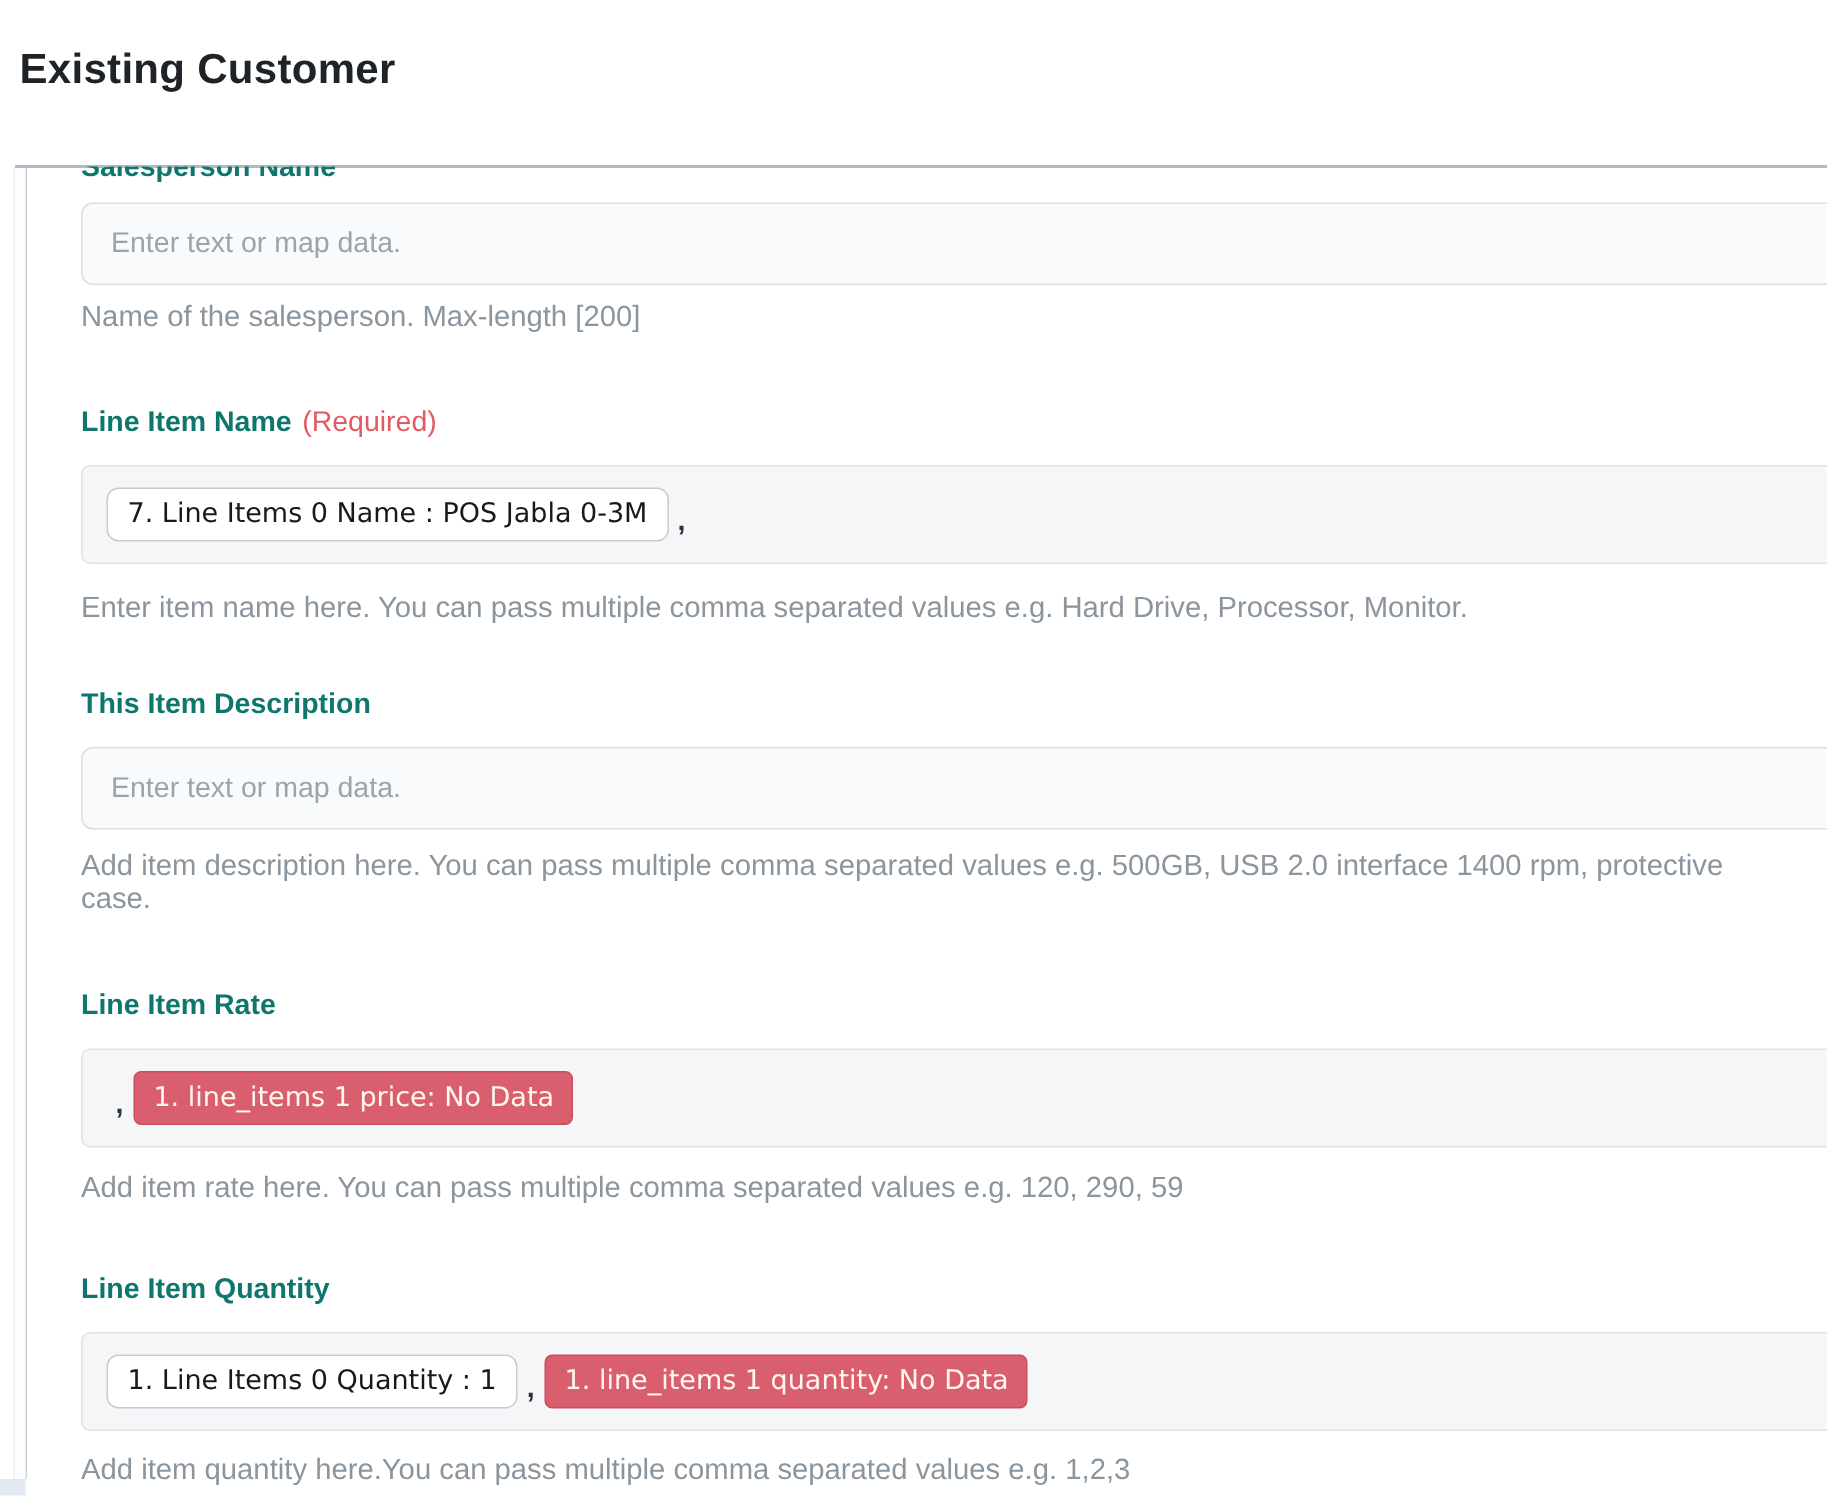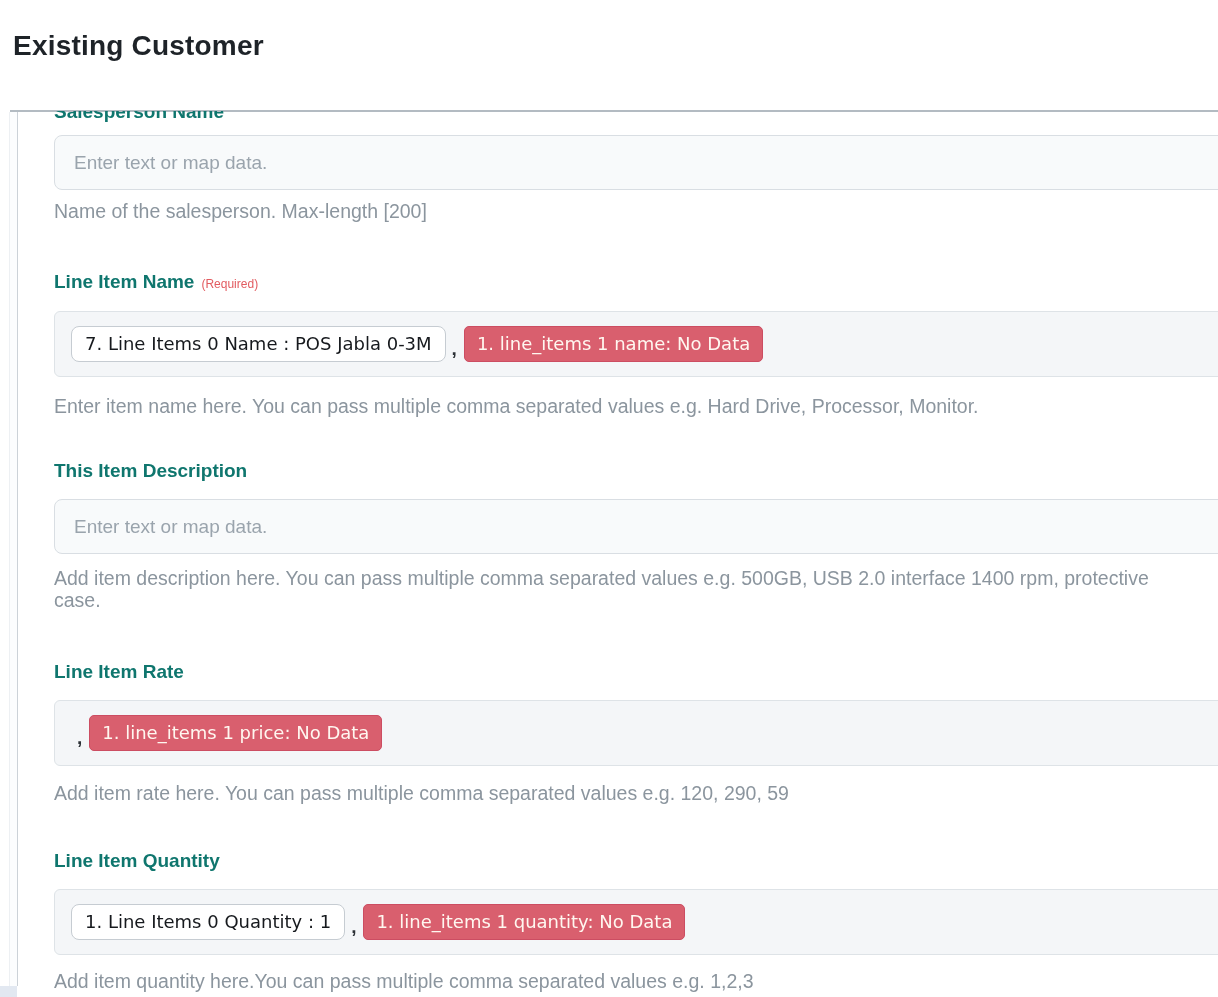--- a/index.html
+++ b/index.html
@@ -18,21 +18,21 @@
                   background:#fcfdfe; border-left:1px solid #edf0f3; }
   .left-border  { position:absolute; top:112px; left:17px; width:1px; height:874px; background:#ccd2d8; }
   .corner-block { position:absolute; left:0; top:986px; width:17px; height:11px; background:#e2e8f1; }
 
   
   .form-body { position:absolute; left:18px; top:111px; width:1310px; height:886px;
                overflow:hidden; padding-left:36px; }
 
   .label-row { line-height:20px; }
   .label-row .label { font-size:19px; font-weight:600; color:#0f766e; }
-  .label-row .required { font-size:12px; font-weight:400; color:#e25b60; margin-left:7px;text-align:right; }
+  .label-row .required { font-size:19px; font-weight:400; color:#e25b60; margin-left:7px;text-align:right; }
 
   .text-input { display:block; margin-top:17px; width:1245px; height:55px;
                 background:#f8fafb; border:1px solid #d9dee3; border-radius:8px;
                 padding:0 19px; font-size:19px; color:#333;
                 font-family:"Liberation Sans",sans-serif; outline:none; }
   .text-input::placeholder { color:#9aa4ad; opacity:1; }
 
   .chip-box { margin-top:17px; width:1245px; min-height:65px; background:#f4f6f8;
               border:1px solid #dee3e7; border-radius:6px; padding:14px 16px;
               display:flex; align-items:center; cursor:text; }
@@ -75,21 +75,20 @@
     <div class="field">
       <div class="label-row"><span class="label">Salesperson Name</span></div>
       <input class="text-input" type="text" placeholder="Enter text or map data." style="">
       <div class="help">Name of the salesperson. Max-length [200]</div>
     </div>
     <div class="field">
       <div class="label-row"><span class="label">Line Item Name</span><span class="required">(Required)</span></div>
       <div class="chip-box">
         <span class="chip mapped">7. Line Items 0 Name : POS Jabla 0-3M</span>
         <span class="sep">,</span>
-        <span class="chip no-data">1. line_items 1 name: No Data</span>
       </div>
       <div class="help">Enter item name here. You can pass multiple comma separated values e.g. Hard Drive, Processor, Monitor.</div>
     </div>
     <div class="field">
       <div class="label-row"><span class="label">This Item Description</span></div>
       <input class="text-input" type="text" placeholder="Enter text or map data." style="">
       <div class="help">Add item description here. You can pass multiple comma separated values e.g. 500GB, USB 2.0 interface 1400 rpm, protective
 case.</div>
     </div>
     <div class="field">

